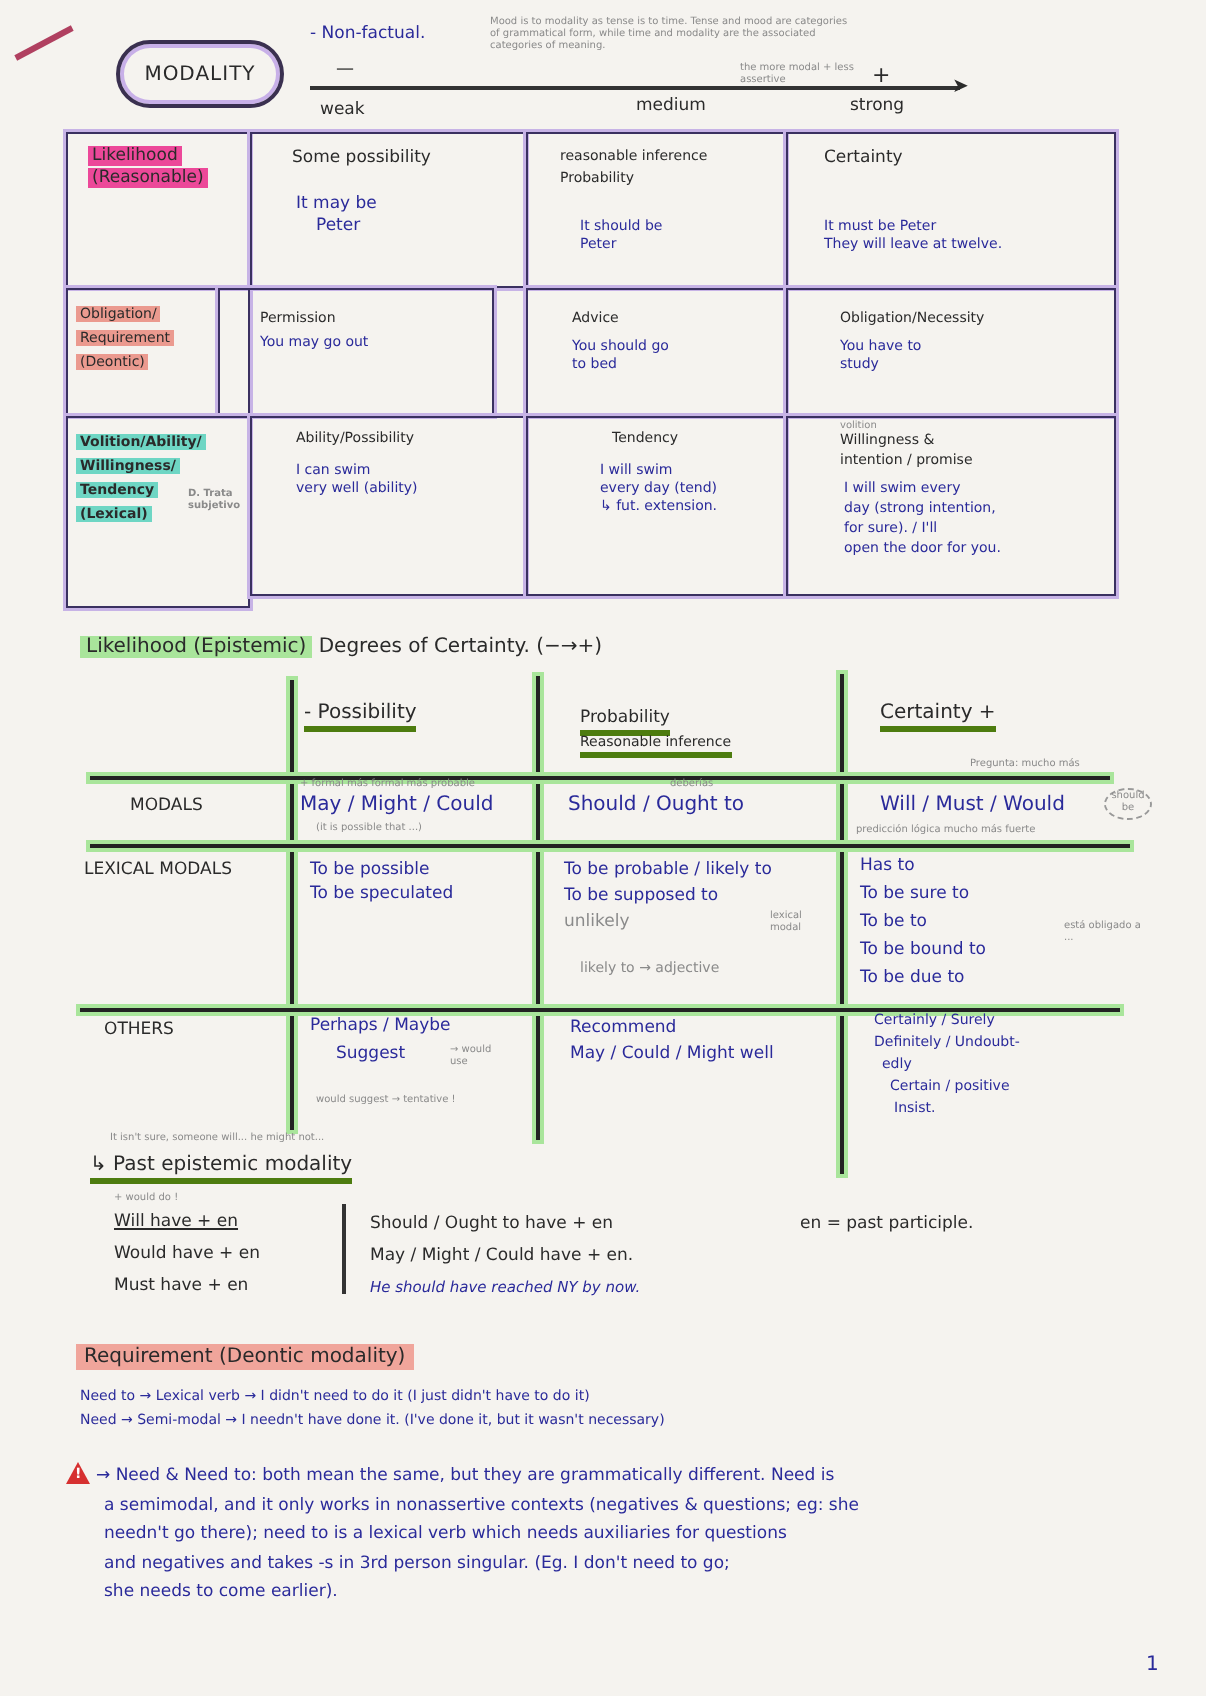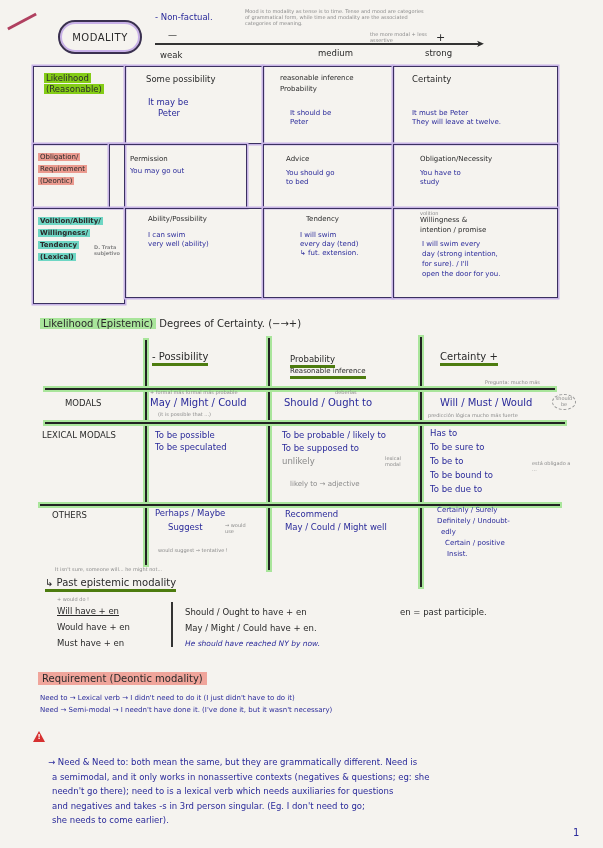--- a/index.html
+++ b/index.html
@@ -30,21 +30,21 @@
   }
   .deco-line { left:6px; top:20px; width:32px; height:3px; background:#b04060; transform:rotate(-28deg); }
 
   
   .axis { left:155px; top:43px; width:325px; height:1.5px; background:#333; }
   .axis-arrow { left:476px; top:38px; font-size:10px; }
 
   
   .t1 { left:33px; top:66px; width:525px; height:232px; }
   .t1 .cell { position:absolute; box-sizing:border-box; border:1.5px solid #3a3060; box-shadow:0 0 0 1.5px #c7b3e6; }
-  .hl-green { background:#84cc16; padding:0 2px; }
+  .hl-green { background:#ec4899; padding:0 2px; }
   .hl-red { background:#eb9a8f; padding:0 2px; }
   .hl-teal { background:#6ed6c4; padding:0 2px; }
 
   
   .gline-v { position:absolute; width:2px; background:#222; box-shadow:0 0 0 2px #a9e59b; }
   .gline-h { position:absolute; height:1.5px; background:#222; box-shadow:0 0 0 2px #a9e59b; }
   .green-ul { border-bottom:3px solid #4d7c0f; }
   .hl-green2 { background:#a9e59b; padding:0 3px; }
 
   .hl-pink { background:#f0a59b; padding:1px 4px; }
@@ -262,21 +262,21 @@
 <div class="abs hand big ink-black" style="left:38px;top:672px;">
   <span class="hl-pink">Requirement (Deontic modality)</span>
 </div>
 <div class="abs hand small ink-blue" style="left:40px;top:692px;line-height:12px;width:560px;">
   <div>Need to → Lexical verb → I didn't need to do it (I just didn't have to do it)</div>
   <div>Need → Semi-modal → I needn't have done it. (I've done it, but it wasn't necessary)</div>
 </div>
 
 <div class="abs warn"></div>
 <div class="abs warn-mark">!</div>
-<div class="abs hand med ink-blue" style="left:48px;top:731px;line-height:14.5px;width:550px;margin-top:24px;">
+<div class="abs hand med ink-blue" style="left:48px;top:731px;line-height:14.5px;width:550px;">
   <div>→ Need &amp; Need to: both mean the same, but they are grammatically different. Need is</div>
   <div style="padding-left:4px">a semimodal, and it only works in nonassertive contexts (negatives &amp; questions; eg: she</div>
   <div style="padding-left:4px">needn't go there); need to is a lexical verb which needs auxiliaries for questions</div>
   <div style="padding-left:4px">and negatives and takes -s in 3rd person singular. (Eg. I don't need to go;</div>
   <div style="padding-left:4px">she needs to come earlier).</div>
 </div>
 
 <div class="abs hand big ink-blue" style="left:573px;top:826px;">1</div>
 
 </body></html>

